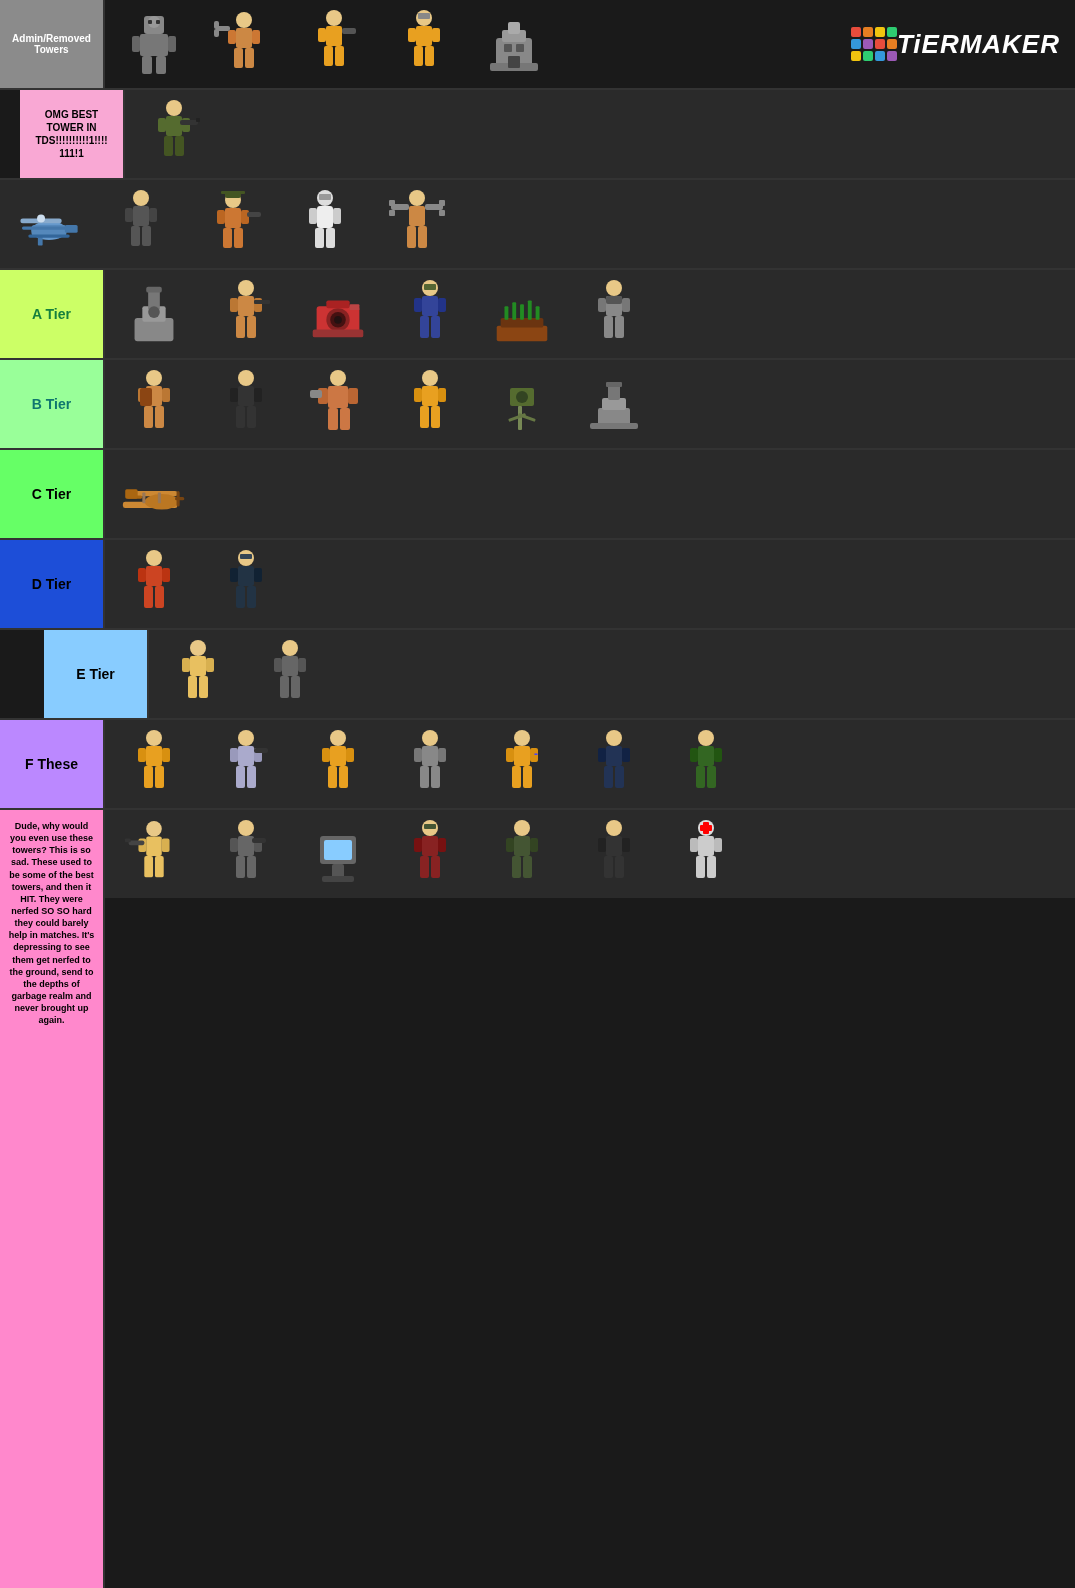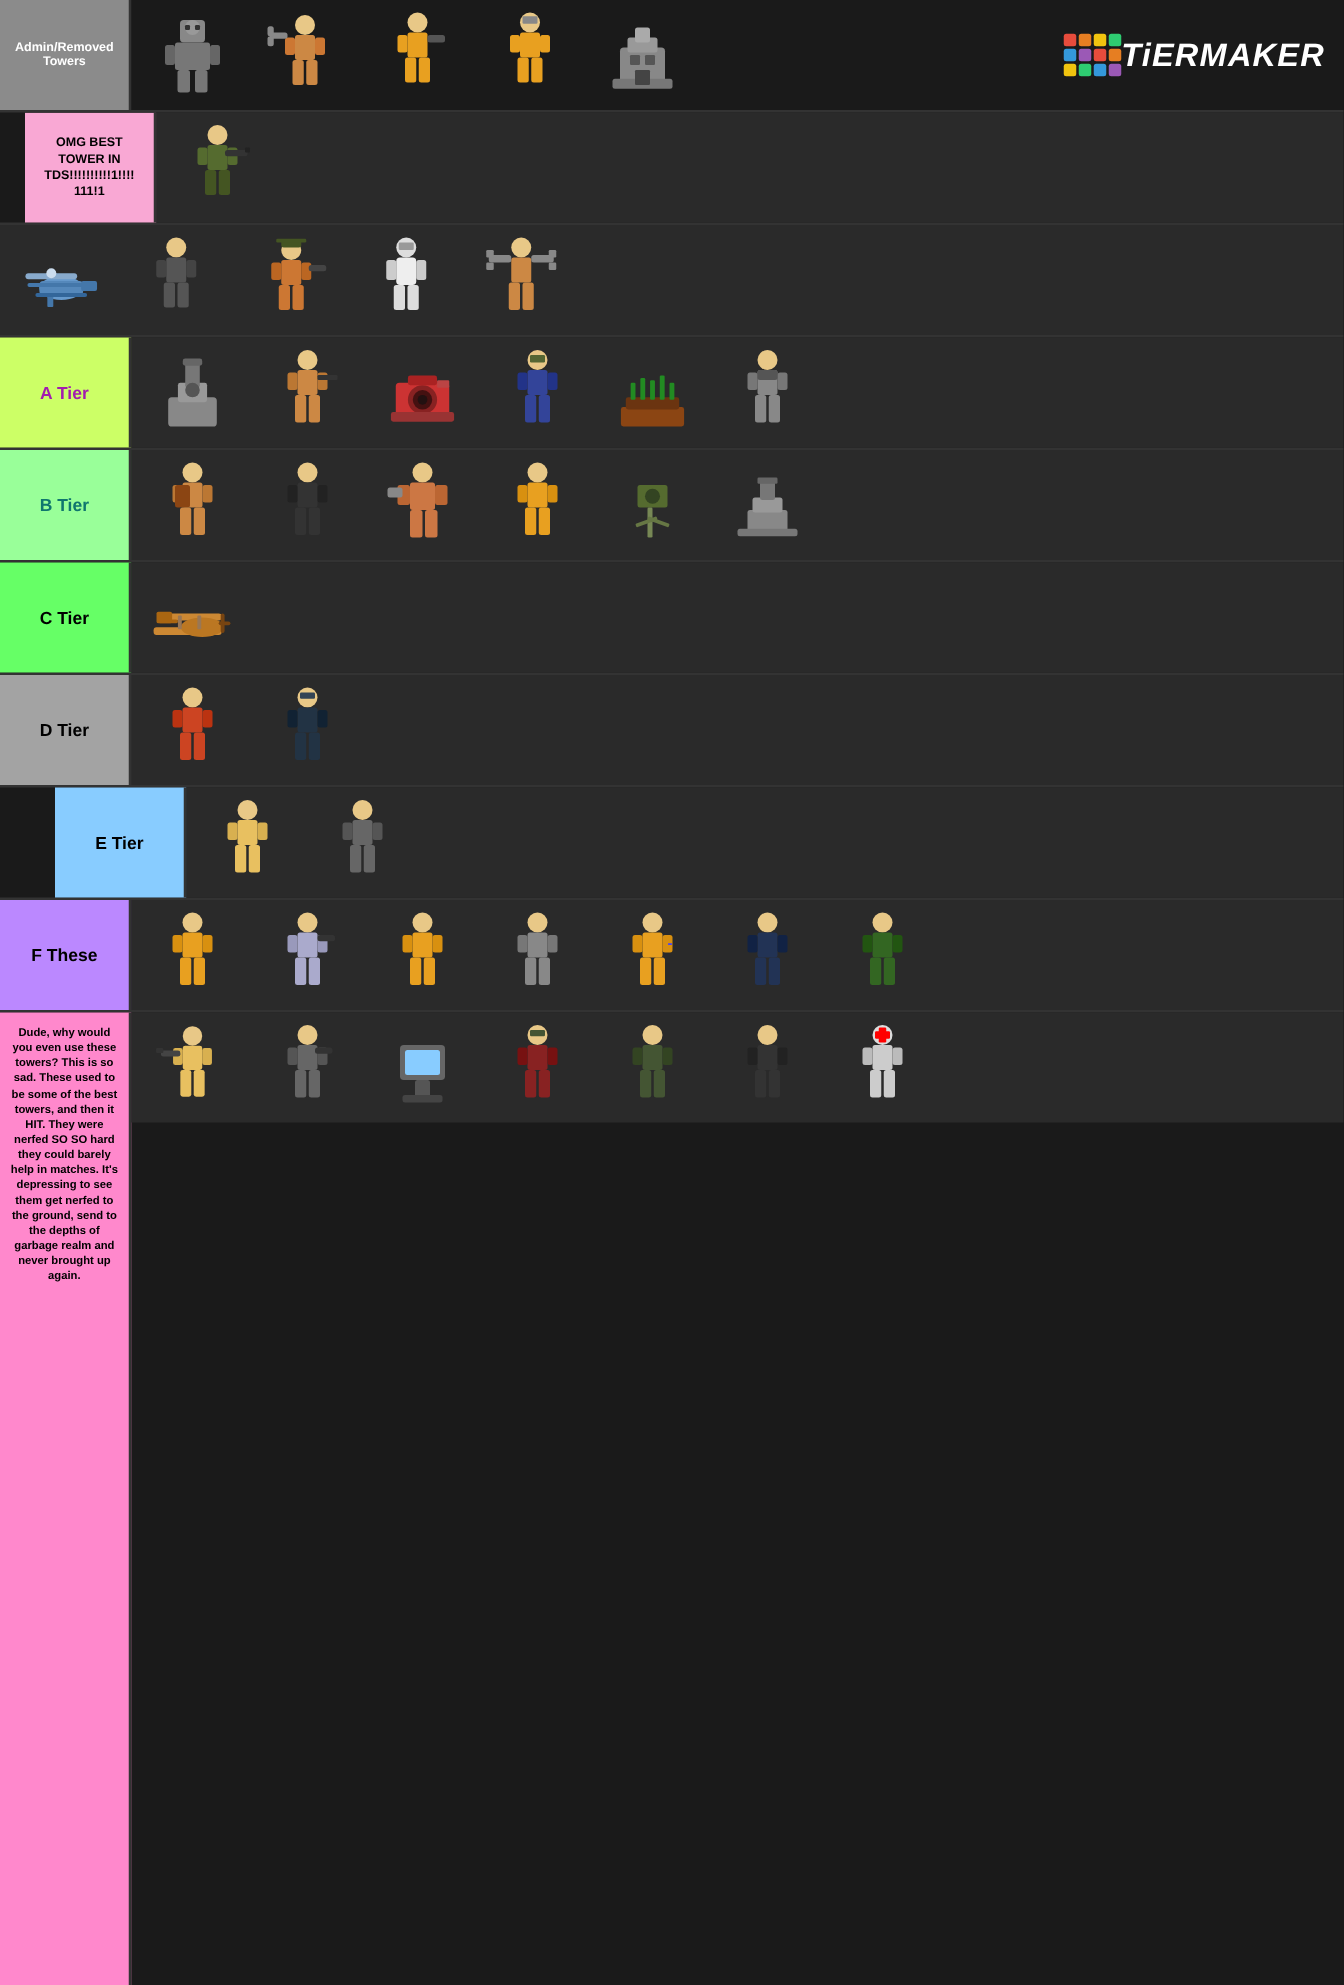--- a/index.html
+++ b/index.html
@@ -299,21 +299,21 @@
             <rect x="56" y="22" width="6" height="6" fill="#888" rx="1"></rect>
             <rect x="24" y="38" width="9" height="22" fill="#CC8844" rx="2"></rect>
             <rect x="35" y="38" width="9" height="22" fill="#CC8844" rx="2"></rect>
           </svg>
         </div>
       </div>
     </div>
   </div>
 
   <div class="tier-row">
-    <div class="tier-label" style="background:#CCFF66; color:#a21caf;">A Tier</div>
+    <div class="tier-label" style="background:#CCFF66; color:#15803d;">A Tier</div>
     <div class="tier-content">
 
       <div class="tower-item">
         <div class="tower-placeholder">
           <svg width="72" height="72" viewBox="0 0 72 72">
             <rect x="16" y="40" width="40" height="24" fill="#888" rx="3"></rect>
             <rect x="24" y="28" width="24" height="16" fill="#999" rx="2"></rect>
             <rect x="30" y="10" width="12" height="22" fill="#777" rx="2"></rect>
             <rect x="28" y="8" width="16" height="6" fill="#666" rx="2"></rect>
             <circle cx="36" cy="34" r="6" fill="#555"></circle>
@@ -501,21 +501,21 @@
 
             <rect x="30" y="34" width="4" height="14" fill="#997755" rx="1"></rect>
             <rect x="50" y="34" width="4" height="14" fill="#997755" rx="1"></rect>
           </svg>
         </div>
       </div>
     </div>
   </div>
 
   <div class="tier-row">
-    <div class="tier-label" style="background:#a3a3a3; color:#000;">D Tier</div>
+    <div class="tier-label" style="background:#1d4ed8; color:#000;">D Tier</div>
     <div class="tier-content">
 
       <div class="tower-item">
         <div class="tower-placeholder">
           <svg width="68" height="72" viewBox="0 0 68 72">
             <circle cx="34" cy="10" r="8" fill="#E8C887"></circle>
             <rect x="26" y="18" width="16" height="20" fill="#CC4422" rx="2"></rect>
             <rect x="18" y="20" width="8" height="14" fill="#BB3311" rx="2"></rect>
             <rect x="42" y="20" width="8" height="14" fill="#BB3311" rx="2"></rect>
             <rect x="24" y="38" width="9" height="22" fill="#CC4422" rx="2"></rect>

